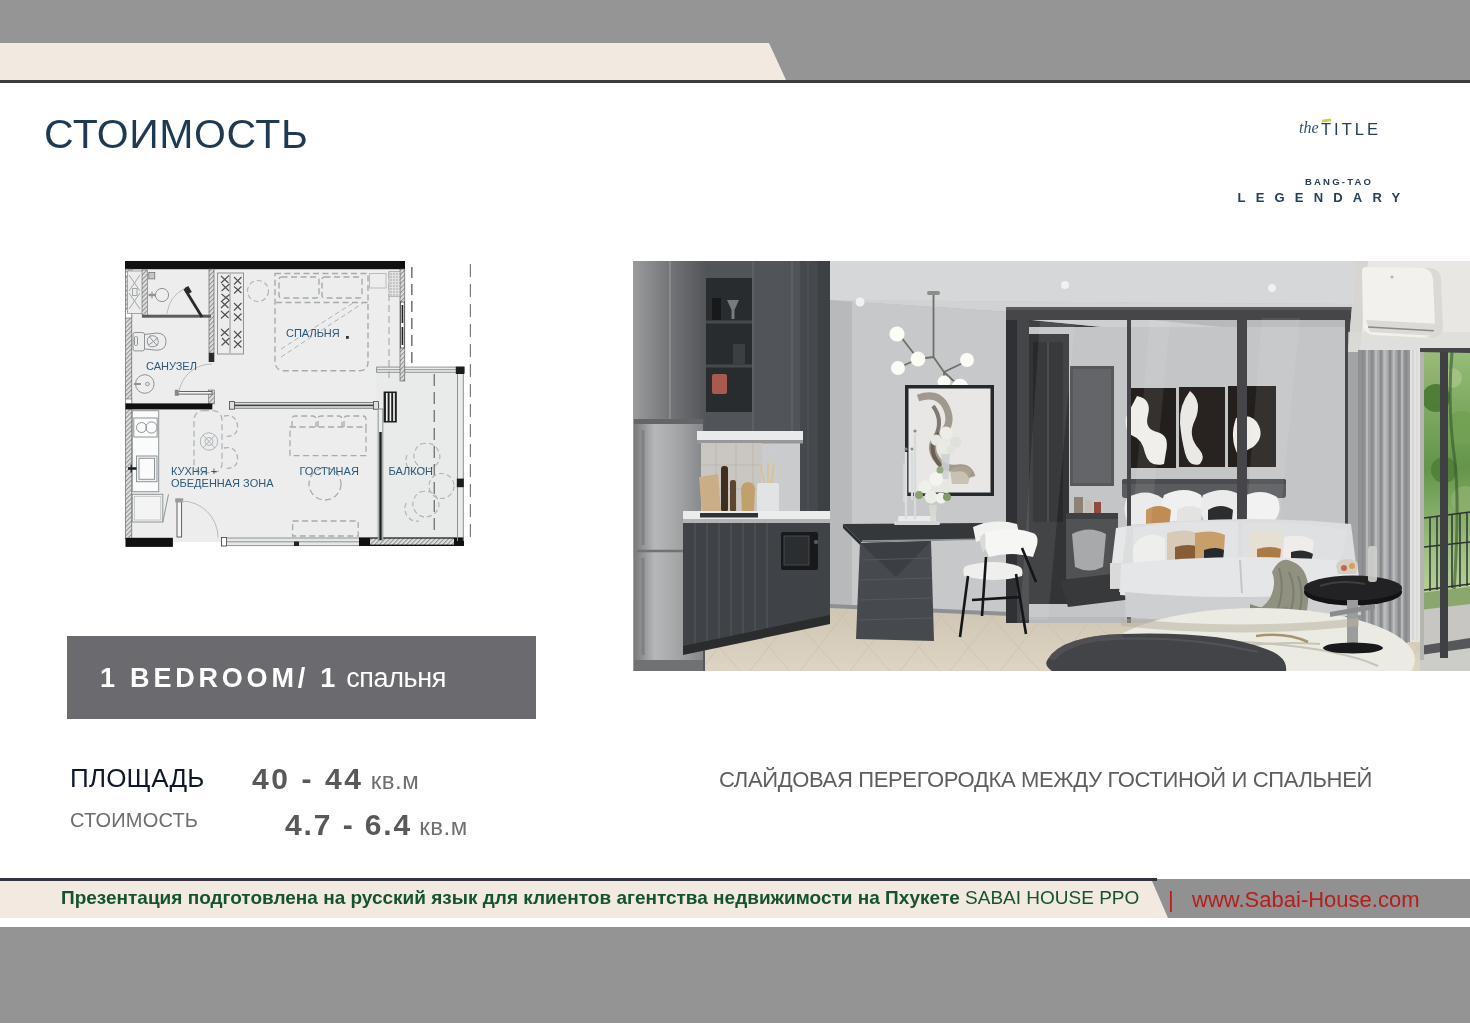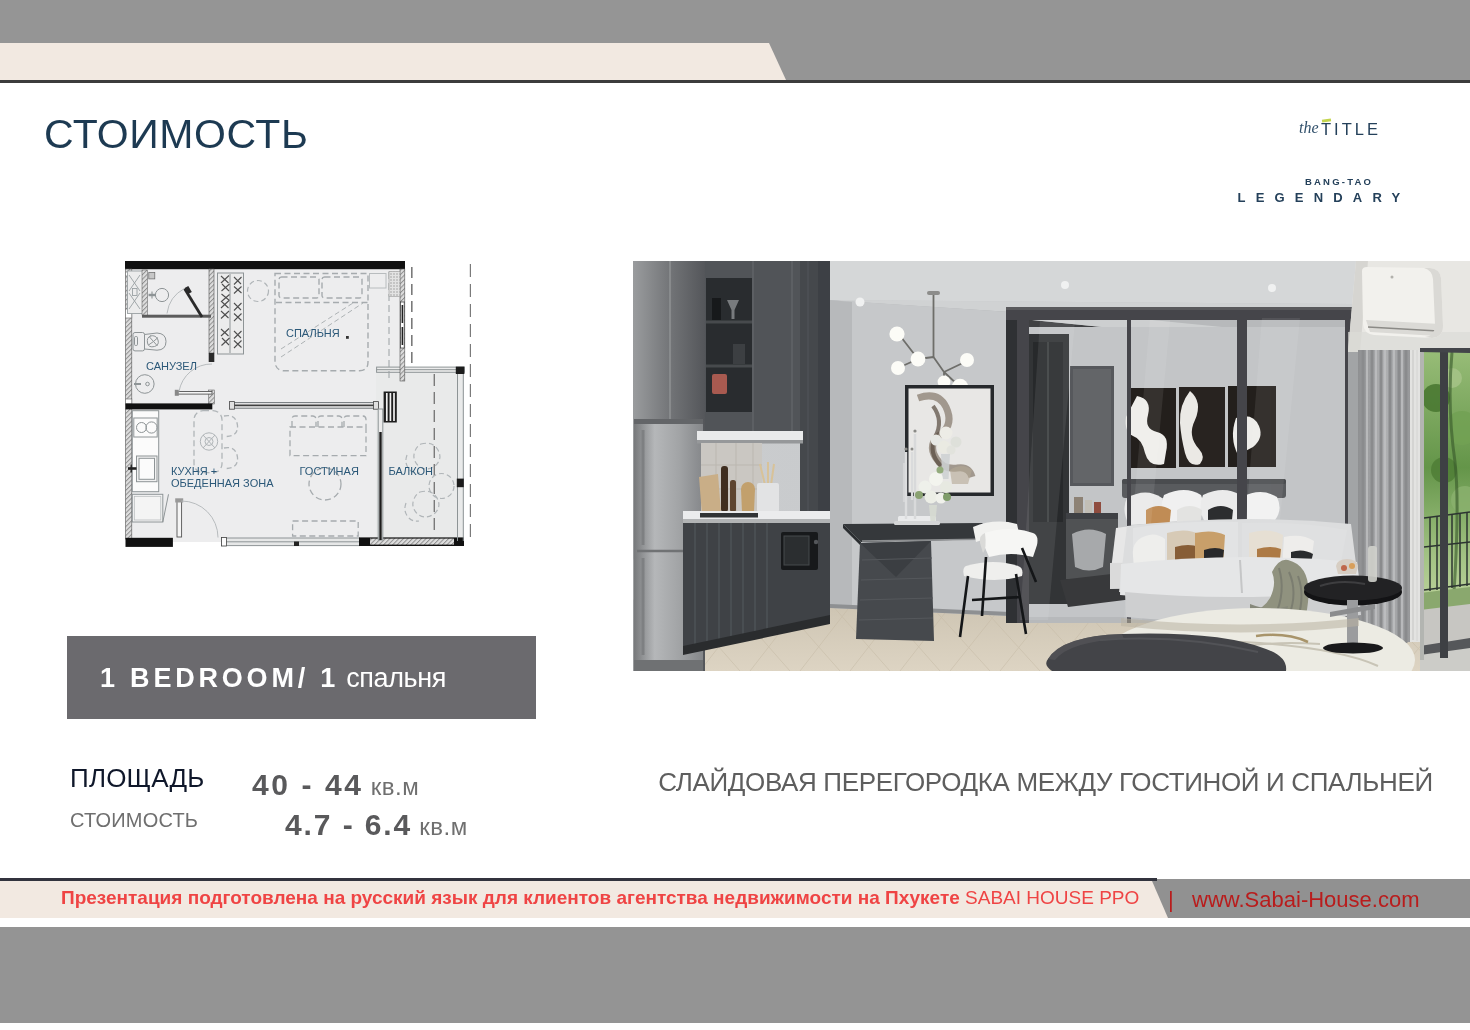--- a/index.html
+++ b/index.html
@@ -273,21 +273,21 @@
 
   <text x="388.5" y="475" font-size="11" letter-spacing="0" fill="#2b5878">БАЛКОН</text>
 </svg>
 
 <div class="abs" style="left:67px;top:636px;width:469px;height:83px;background:#6b6a6e;"></div>
 
 <div class="abs" style="left:100px;top:662.5px;font-size:27px;color:#ffffff;text-align:right;"><b style="letter-spacing:3.8px;">1 BEDROOM/ 1</b><span style="letter-spacing:-0.4px;"> спальня</span></div>
 
 <div class="abs" style="left:70px;top:763px;font-size:26px;color:#0f172a;letter-spacing:0.2px;">ПЛОЩАДЬ</div>
 
-<div class="abs" style="left:252px;top:762px;font-size:30px;font-weight:bold;color:#59595b;letter-spacing:2.6px;margin-top:6px;">40 - 44<span style="font-size:24px;font-weight:normal;color:#6f6f6f;letter-spacing:0.5px;"> кв.м</span></div>
+<div class="abs" style="left:252px;top:762px;font-size:30px;font-weight:bold;color:#59595b;letter-spacing:2.6px;">40 - 44<span style="font-size:24px;font-weight:normal;color:#6f6f6f;letter-spacing:0.5px;"> кв.м</span></div>
 
 <div class="abs" style="left:70px;top:808.5px;font-size:20px;color:#6f6f6f;letter-spacing:0.2px;">СТОИМОСТЬ</div>
 
 <div class="abs" style="left:252px;top:807.5px;font-size:30px;font-weight:bold;color:#59595b;letter-spacing:1.9px;margin-left:33px;">4.7 - 6.4<span style="font-size:24px;font-weight:normal;color:#6f6f6f;letter-spacing:0.5px;"> кв.м</span></div>
 
 <svg class="abs" style="left:633px;top:261px;" width="837" height="410" viewBox="633 261 837 410">
   <defs>
     <linearGradient id="pfridge" x1="0" y1="0" x2="1" y2="0">
       <stop offset="0" stop-color="#77797b"></stop>
         <stop offset="0.3" stop-color="#b5b7b9"></stop>
@@ -667,25 +667,25 @@
     <ellipse cx="1353" cy="648" rx="30" ry="5.5" fill="#19191b"></ellipse>
     <rect x="1368" y="546" width="9" height="36" rx="3" fill="#cfd0cb" opacity="0.9"></rect>
     <path d="M1336 566 a11 7 0 0 1 22 0 l-2 8 l-18 0 Z" fill="#d7cec3"></path>
     <circle cx="1344" cy="568" r="3" fill="#bf684c"></circle>
     <circle cx="1352" cy="566" r="3" fill="#d89f5b"></circle>
   </g>
 
   <path d="M1121 618 q120 13 238 0 l0 8 q-118 13 -238 0 Z" fill="#bab2a2" opacity="0.55"></path>
 </svg>
 
-<div class="abs" style="left:627px;top:766.5px;width:837px;text-align:center;font-size:26px;color:#5e5e5e;letter-spacing:-0.35px;">СЛАЙДОВАЯ ПЕРЕГОРОДКА МЕЖДУ ГОСТИНОЙ И СПАЛЬНЕЙ</div>
+<div class="abs" style="left:627px;top:766.5px;width:837px;text-align:center;font-size:22px;color:#5e5e5e;letter-spacing:-0.35px;">СЛАЙДОВАЯ ПЕРЕГОРОДКА МЕЖДУ ГОСТИНОЙ И СПАЛЬНЕЙ</div>
 
 <div class="abs" style="left:0;top:878.5px;width:1470px;height:39.5px;background:#919191;"></div>
 
 <div class="abs" style="left:0;top:878px;width:1157px;height:3px;background:#32333d;"></div>
 
 <div class="abs" style="left:0;top:881px;width:1168px;height:37px;background:#f2e9e1;clip-path:polygon(0 0,1152px 0,1168px 37px,0 37px);"></div>
 
-<div class="abs" style="left:61px;top:887px;font-size:19px;color:#ef4444;"><b>Презентация подготовлена на русский язык для клиентов агентства недвижимости на Пхукете</b> SABAI HOUSE PPO</div>
+<div class="abs" style="left:61px;top:887px;font-size:19px;color:#14532d;"><b>Презентация подготовлена на русский язык для клиентов агентства недвижимости на Пхукете</b> SABAI HOUSE PPO</div>
 
 <div class="abs" style="left:1168px;top:887px;font-size:22px;color:#b91c1c;">|&nbsp;&nbsp;&nbsp;www.Sabai-House.com</div>
 
 <div class="abs" style="left:0;top:927px;width:1470px;height:96px;background:#949494;"></div>
 
 </body></html>

